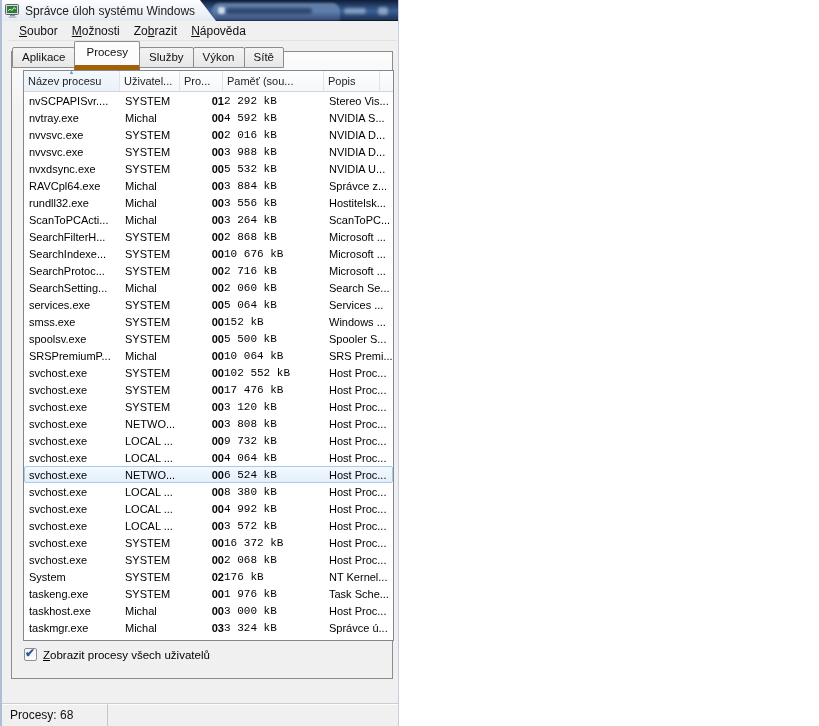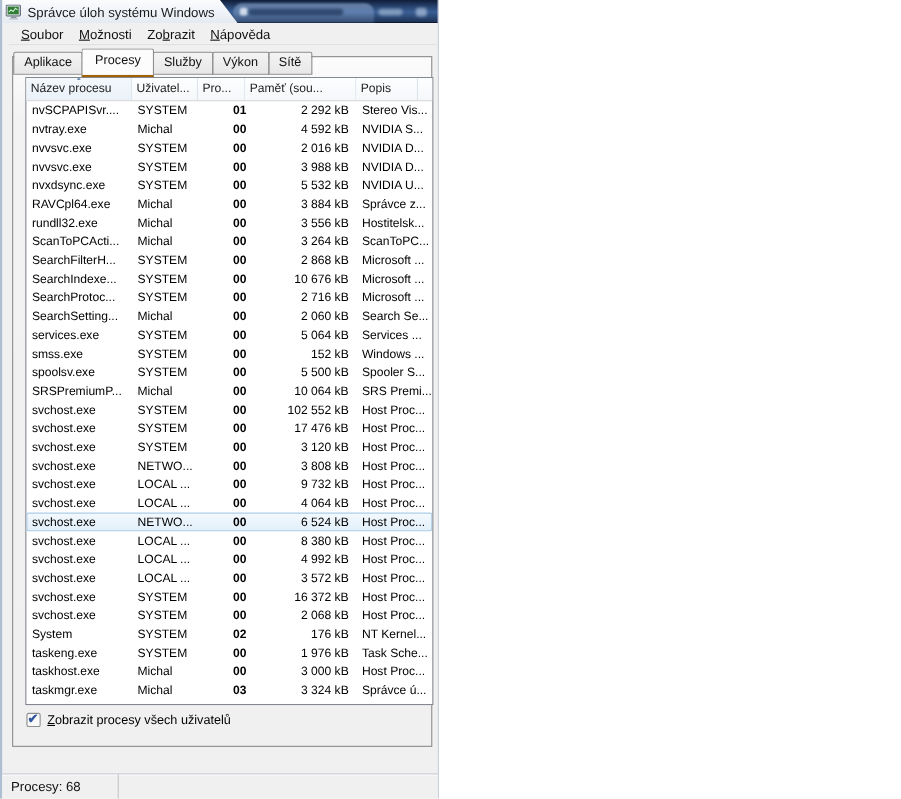--- a/index.html
+++ b/index.html
@@ -33,21 +33,21 @@
   .menu-item{font-size:12px;color:#111;padding:2px 7px;cursor:default;}
   .accel{text-decoration:underline;}
 
   
   .tabstrip{position:absolute;left:10px;top:44px;height:24px;display:flex;align-items:flex-end;z-index:3;}
   .tab{font-size:11.5px;color:#111;background:linear-gradient(180deg,#F4F4F4,#E7E7E7);
     border:1px solid #8C8C8C;border-radius:2px 2px 0 0;padding:3px 9px 3px 9px;margin-right:0px;
     position:relative;height:13px;line-height:13px;}
   .tab + .tab{margin-left:-1px;}
   .tab.active{background:#FCFCFC;z-index:4;padding:4px 11px 5px 11px;height:14px;margin-bottom:-2px;
-    border-bottom:2px solid #a16207;}
+    border-bottom:5px solid #a16207;}
 
   
   .tabpage{position:absolute;left:9px;top:51px;width:382px;height:628px;box-sizing:border-box;
     background:linear-gradient(180deg,#FCFCFC 0%,#F2F2F2 60px,#F0F0F0 100%);
     border:1px solid #8C8C8C;z-index:2;}
 
   
   .listview{position:absolute;left:11px;top:18px;width:371px;height:571px;box-sizing:border-box;
     background:#FFFFFF;border:1px solid #828790;overflow:hidden;}
   .lv-header{display:flex;height:20px;border-bottom:1px solid #D5D5D5;background:#FFFFFF;}
@@ -61,21 +61,21 @@
     font-size:6px;color:#7996B9;line-height:8px;}
 
   .lv-body{position:relative;}
   .lv-row{display:flex;height:17px;align-items:center;box-sizing:border-box;border:1px solid transparent;}
   .lv-row.selected{background:linear-gradient(180deg,#F3F9FE,#E2EFFA);
     border:1px solid #A9CBE8;border-radius:2px;}
   .cell{box-sizing:border-box;font-size:11px;color:#000;line-height:16px;white-space:nowrap;overflow:hidden;}
   .c-name{width:96px;padding-left:4px;}
   .c-user{width:60px;padding-left:4px;}
   .c-cpu{width:43px;text-align:right;font-weight:bold;}
-  .c-mem{width:101px;text-align:right;padding-right:8px;}
+  .c-mem{width:101px;padding-right:8px;font-family:Liberation Mono, monospace;}
   .c-desc{width:56px;padding-left:4px;flex:1;}
 
   
   .checkbox-row{position:absolute;left:12px;top:596px;display:flex;align-items:center;}
   .checkbox-box{width:13px;height:13px;box-sizing:border-box;border:1px solid #8E8F8F;border-radius:2px;
     background:linear-gradient(135deg,#F4F4F4,#FDFDFD);position:relative;margin-right:6px;}
   .check-glyph{position:absolute;left:0px;top:-3px;font-size:12px;color:#31579E;font-weight:bold;}
   .checkbox-label{font-size:11.5px;color:#000;}
 
   

